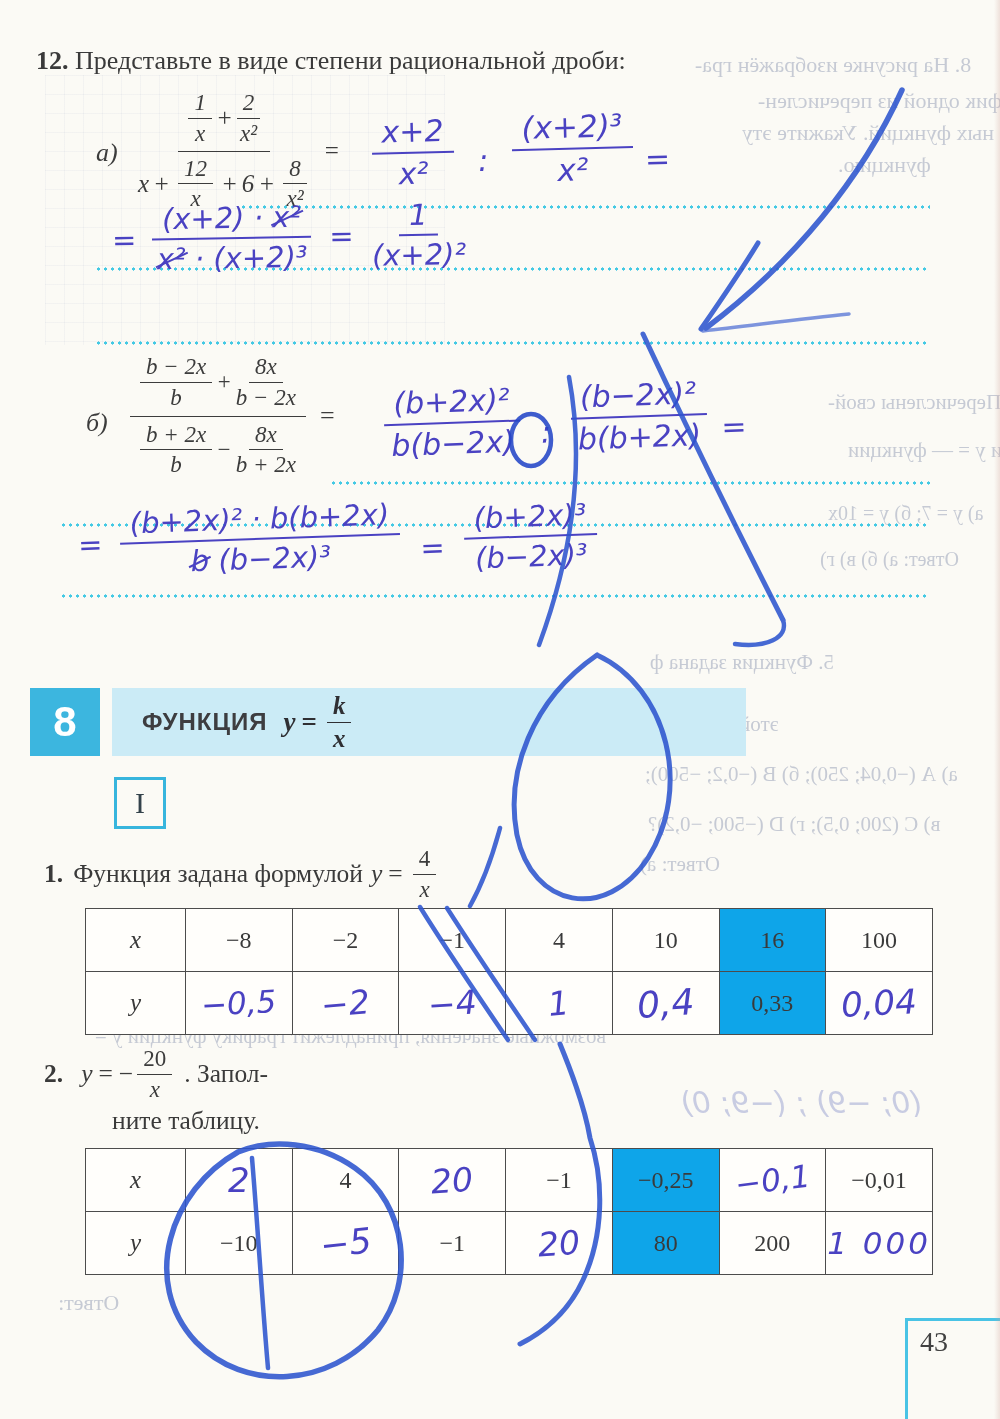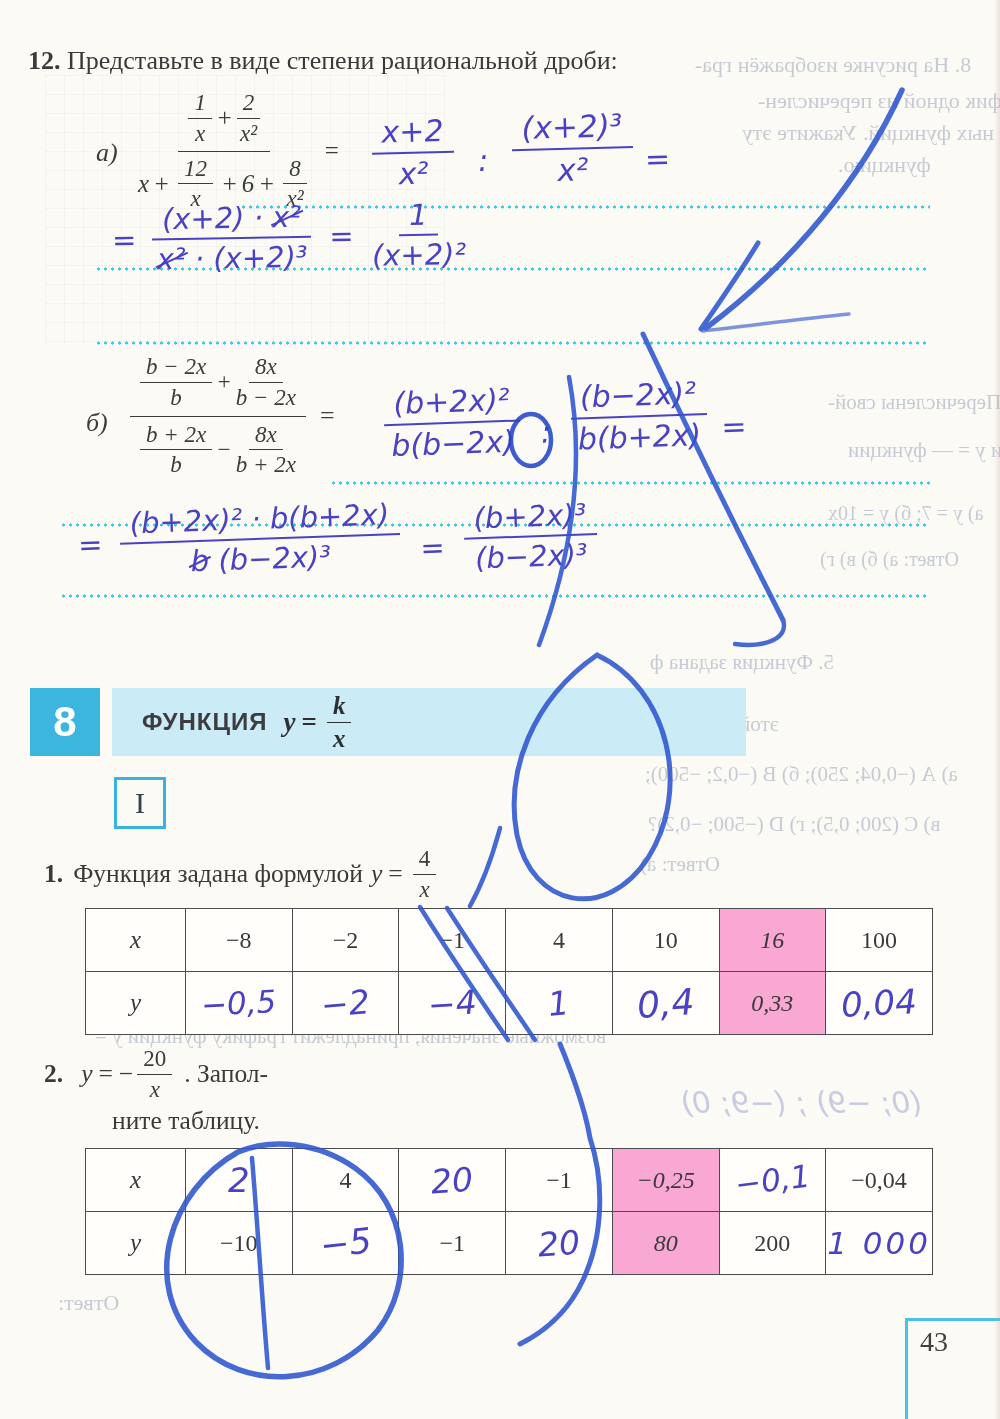--- a/index.html
+++ b/index.html
@@ -35,21 +35,21 @@
         display:flex;align-items:center;gap:16px;padding-left:30px;box-sizing:border-box;}
   .banner .t{font-family:"Liberation Sans",sans-serif;font-weight:bold;font-size:24px;
         color:#3d3d40;letter-spacing:1px;}
   .banner .math{font-weight:bold;color:#2f2f33;}
   .banner .frac>.fnum{border-color:#2f2f33;}
   .ibox{position:absolute;left:114px;top:777px;width:46px;height:46px;border:3px solid #37b5dd;
         display:flex;align-items:center;justify-content:center;font-size:30px;color:#33424b;}
   .wtable{position:absolute;border-collapse:collapse;table-layout:fixed;background:#fffefb;}
   .wtable td{border:1.8px solid #4c4c4c;text-align:center;vertical-align:middle;height:62px;
         font-size:24px;padding:0;overflow:visible;}
-  .wtable td.hl{background:#f9a8d4;font-style:italic;}
+  .wtable td.hl{background:#0ea5e9;}
   .wtable td.lbl{font-style:italic;font-size:25px;}
   .hwv{display:inline-block;white-space:nowrap;}
   .bleed{position:absolute;transform:scaleX(-1);color:rgba(124,136,168,.42);filter:blur(.6px);
         font-family:"Liberation Serif",serif;white-space:nowrap;pointer-events:none;}
   .bleed.hand{font-family:"DejaVu Sans",sans-serif;font-style:italic;color:rgba(110,122,195,.36);}
   .scribbles{position:absolute;left:0;top:0;z-index:40;pointer-events:none;}
   .content{position:absolute;inset:0;z-index:10;}
   .edge{position:absolute;right:0;top:0;width:6px;height:100%;
         background:linear-gradient(90deg,rgba(0,0,0,0),rgba(205,160,150,.28));z-index:50;}
   .corner-h{position:absolute;left:905px;top:1318px;width:95px;height:3px;background:#49c3e5;}
@@ -86,21 +86,21 @@
 
   <div class="content">
 
     <div class="dots" style="left:240px;top:205px;width:690px;"></div>
     <div class="dots" style="left:95px;top:267px;width:835px;"></div>
     <div class="dots" style="left:95px;top:341px;width:835px;"></div>
     <div class="dots" style="left:330px;top:481px;width:600px;"></div>
     <div class="dots" style="left:60px;top:523px;width:870px;"></div>
     <div class="dots" style="left:60px;top:594px;width:870px;"></div>
 
-    <div class="abs print" style="left:28px;top:46px;font-size:26px;">
+    <div class="abs print" style="left:36px;top:46px;font-size:26px;">
       <span class="b">12.</span>
       <span>Представьте в виде степени рациональной дроби:</span>
     </div>
 
     <div class="abs math" style="left:96px;top:138px;font-size:26px;">а)</div>
 
     <div class="abs math mrow" style="left:134px;top:90px;font-size:25px;">
       <span class="frac">
         <span class="fnum mrow" style="padding-bottom:4px;">
           <span class="frac" style="font-size:23px;">
@@ -304,21 +304,21 @@
         </colgroup>
       <tbody>
           <tr>
         <td class="lbl">x</td>
         <td><span class="hw hwv" style="font-size:34px;">2</span></td>
         <td><span>4</span></td>
         <td><span class="hw hwv" style="font-size:33px;transform:rotate(-4deg);">20</span></td>
         <td><span>−1</span></td>
         <td class="hl"><span>−0,25</span></td>
         <td><span class="hw hwv" style="font-size:31px;transform:rotate(-7deg);">−0,1</span></td>
-        <td><span>−0,04</span></td>
+        <td><span>−0,01</span></td>
       </tr>
       <tr>
         <td class="lbl">y</td>
         <td><span>−10</span></td>
         <td><span class="hw hwv" style="font-size:35px;transform:rotate(-6deg);">−5</span></td>
         <td><span>−1</span></td>
         <td><span class="hw hwv" style="font-size:33px;transform:rotate(-4deg);">20</span></td>
         <td class="hl"><span>80</span></td>
         <td><span>200</span></td>
         <td><span class="hw hwv" style="font-size:31px;letter-spacing:3px;">1 000</span></td>

